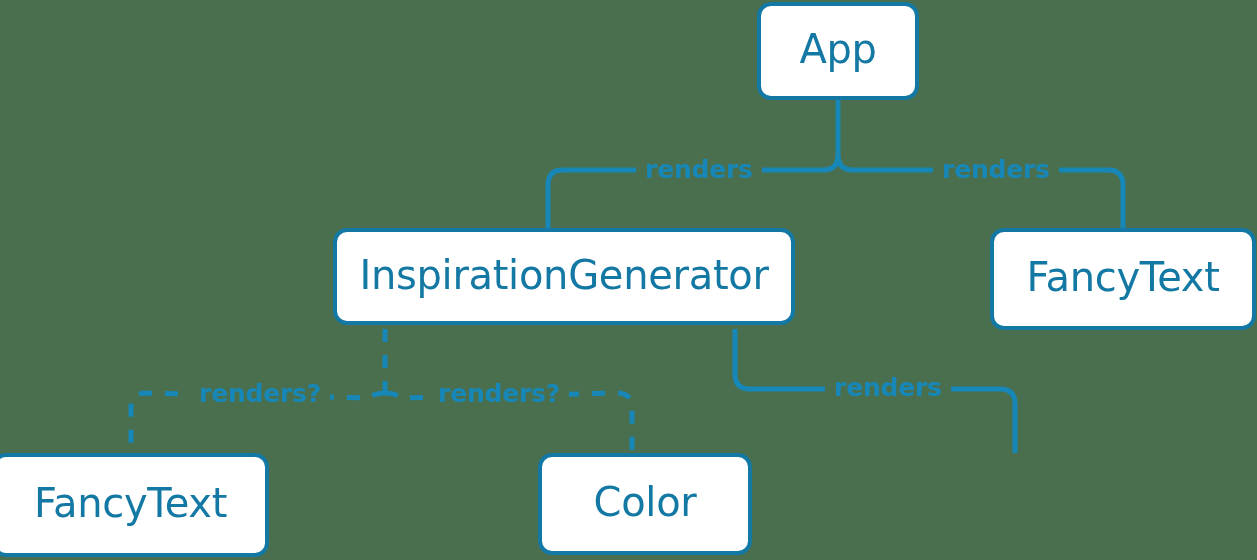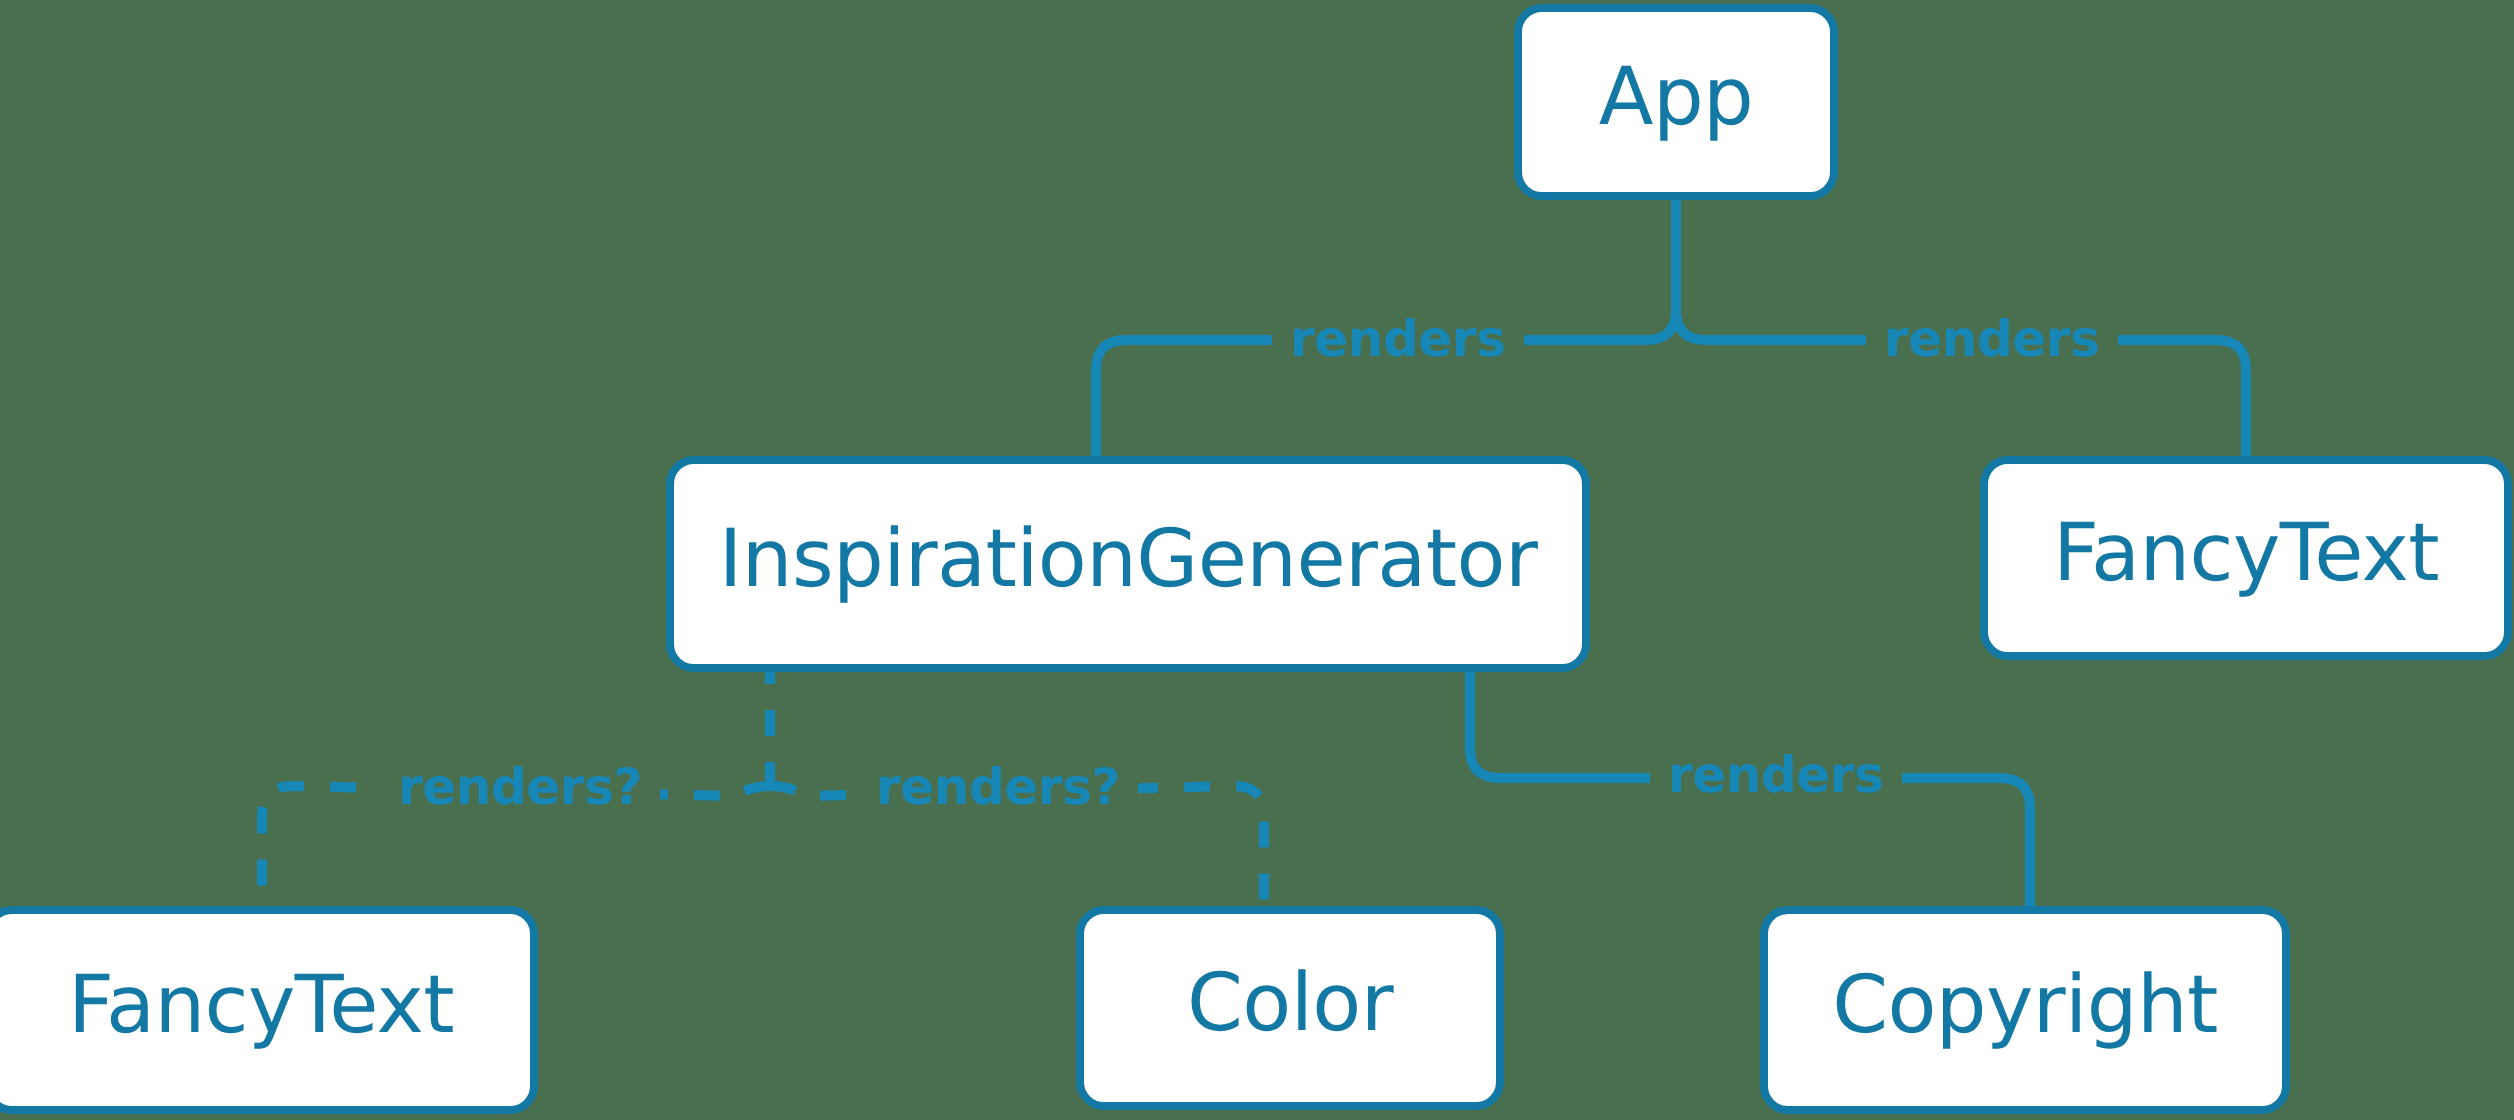--- a/index.html
+++ b/index.html
@@ -80,39 +80,36 @@
 
     <path d="M 385 393 Q 375 393 368 398 L 146 393 Q 131 393 131 408 L 131 453" stroke="#1787b8" stroke-width="5" fill="none" stroke-dasharray="13 13" stroke-linecap="butt"></path>
 
     <path d="M 385 393 Q 395 393 402 398 L 617 393 Q 632 393 632 408 L 632 453" stroke="#1787b8" stroke-width="5" fill="none" stroke-dasharray="13 13" stroke-linecap="butt"></path>
   </svg>
 
   <div class="node" style="left: 757px; top: 2px; width: 162px; height: 98px; font-size: 40px; background: rgb(255, 255, 255); border-color: rgb(19, 120, 163); color: rgb(19, 120, 163);">
     <span class="node-label">App</span>
   </div>
 
-  <div class="node" style="left: 333px; top: 228px; width: 462px; height: 108px; font-size: 40px; background: rgb(255, 255, 255); border-color: rgb(19, 120, 163); color: rgb(19, 120, 163);">
+  <div class="node" style="left: 333px; top: 228px; width: 462px; height: 97px; font-size: 40px; background: rgb(255, 255, 255); border-color: rgb(19, 120, 163); color: rgb(19, 120, 163);">
     <span class="node-label">InspirationGenerator</span>
   </div>
 
   <div class="node" style="left: 990px; top: 228px; width: 266px; height: 102px; font-size: 40px; background: rgb(255, 255, 255); border-color: rgb(19, 120, 163); color: rgb(19, 120, 163);">
     <span class="node-label">FancyText</span>
   </div>
 
   <div class="node" style="left: -8px; top: 453px; width: 277px; height: 104px; font-size: 40px; background: rgb(255, 255, 255); border-color: rgb(19, 120, 163); color: rgb(19, 120, 163);">
     <span class="node-label">FancyText</span>
   </div>
 
   <div class="node" style="left: 538px; top: 453px; width: 214px; height: 102px; font-size: 40px; background: rgb(255, 255, 255); border-color: rgb(19, 120, 163); color: rgb(19, 120, 163);">
     <span class="node-label">Color</span>
   </div>
 
-  <div class="node" style="left: 880px; top: 453px; width: 265px; height: 104px; font-size: 40px; background: rgb(255, 255, 255); border-color: rgb(19, 120, 163); color: rgb(19, 120, 163);">
-    <span class="node-label">Copyright</span>
-  </div>
 
   <div class="edge-label" style="left: 636px; top: 157px; color: rgb(23, 135, 184); background: rgb(74, 111, 78);">renders</div>
 
   <div class="edge-label" style="left: 933px; top: 157px; color: rgb(23, 135, 184); background: rgb(74, 111, 78);">renders</div>
 
   <div class="edge-label" style="left: 190px; top: 381px; color: rgb(23, 135, 184); background: rgb(74, 111, 78);">renders?</div>
 
   <div class="edge-label" style="left: 429px; top: 381px; color: rgb(23, 135, 184); background: rgb(74, 111, 78);">renders?</div>
 
   <div class="edge-label" style="left: 825px; top: 375px; color: rgb(23, 135, 184); background: rgb(74, 111, 78);">renders</div>

